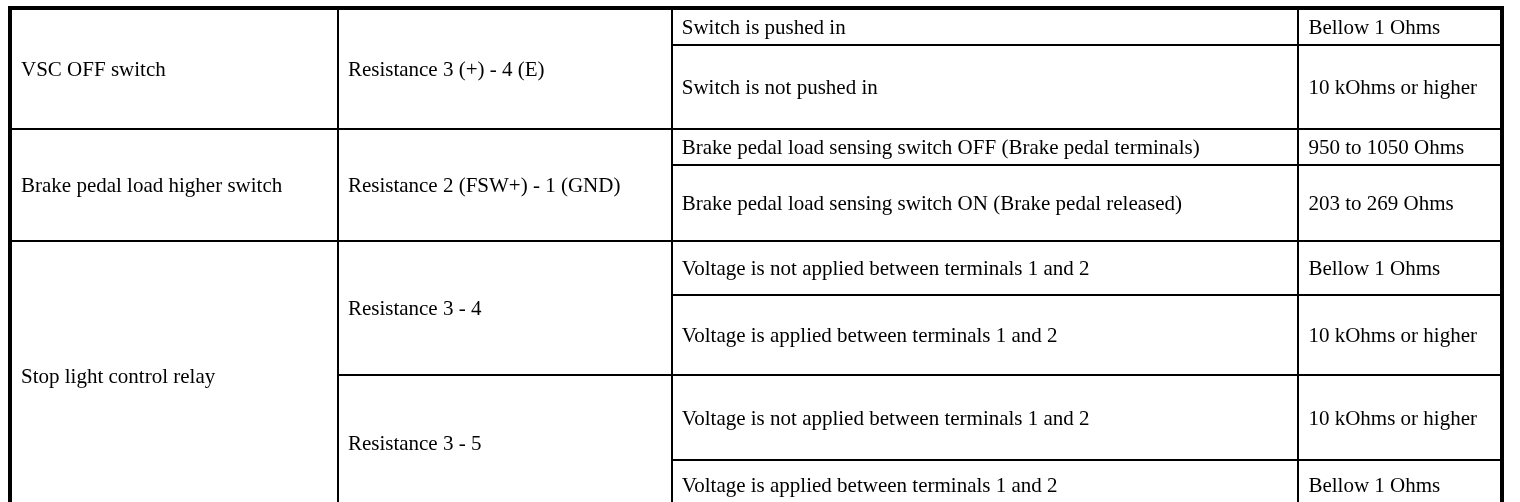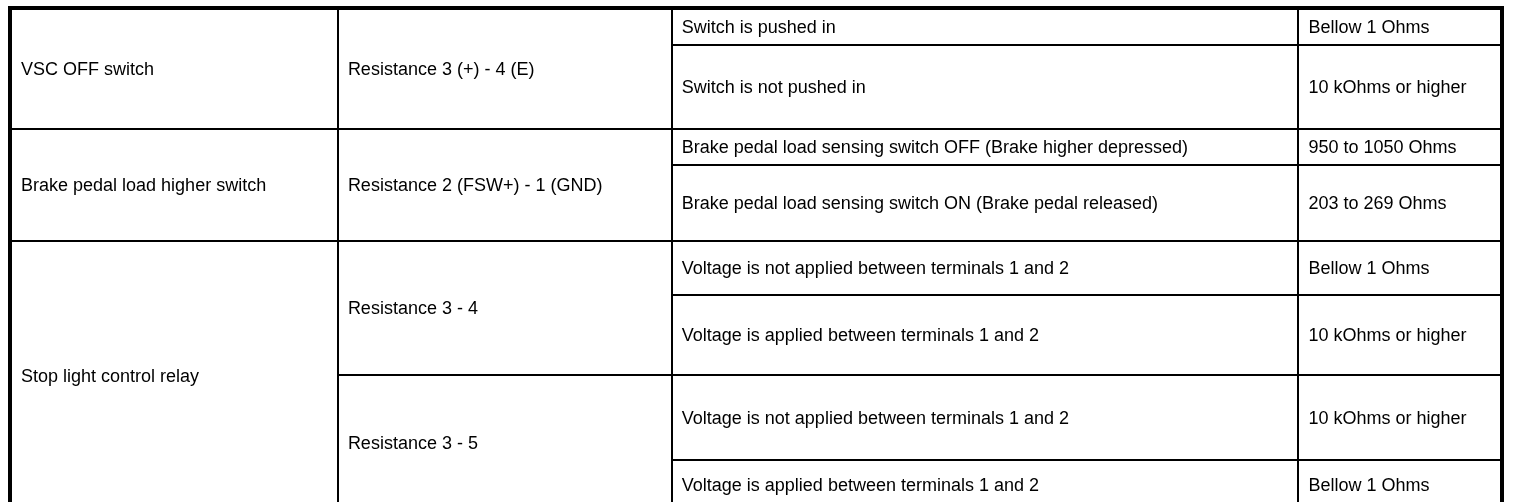--- a/index.html
+++ b/index.html
@@ -24,27 +24,28 @@
   table.spec-table {
     border-collapse: collapse;
     width: 1496px;
     height: 488px;
     table-layout: fixed;
     border: 4px solid #000000;
   }
   table.spec-table td {
     border: 2px solid #000000;
     padding: 4px 8px 4px 9px;
-    font-size: 18px;
+    font-size: 21px;
     line-height: 26px;
     vertical-align: middle;
     text-align: left;
     color: #000000;
     background: #ffffff;
     word-wrap: break-word;
+    font-family: Liberation Serif, serif;
   }
   td.col-component { width: 327px; }
   td.col-measure   { width: 333px; }
   td.col-condition { width: 625px; }
   td.col-spec      { width: 203px; }
 
   
   colgroup col.c1 { width: 327px; }
   colgroup col.c2 { width: 333px; }
   colgroup col.c3 { width: 625px; }
@@ -71,21 +72,21 @@
       </tr>
 
       <tr>
         <td class="col-condition" style="height:74px;margin-top:9px;">Switch is not pushed in</td>
         <td class="col-spec">10 kOhms or higher</td>
       </tr>
 
       <tr>
         <td class="col-component" rowspan="2" style="height:78px;">Brake pedal load higher switch</td>
         <td class="col-measure" rowspan="2">Resistance 2 (FSW+) - 1 (GND)</td>
-        <td class="col-condition">Brake pedal load sensing switch OFF (Brake higher depressed)</td>
+        <td class="col-condition">Brake pedal load sensing switch OFF (Brake pedal terminals)</td>
         <td class="col-spec">950 to 1050 Ohms</td>
       </tr>
 
       <tr>
         <td class="col-condition" style="height:66px;">Brake pedal load sensing switch ON (Brake pedal released)</td>
         <td class="col-spec">203 to 269 Ohms</td>
       </tr>
 
       <tr>
         <td class="col-component" rowspan="4">Stop light control relay</td>

